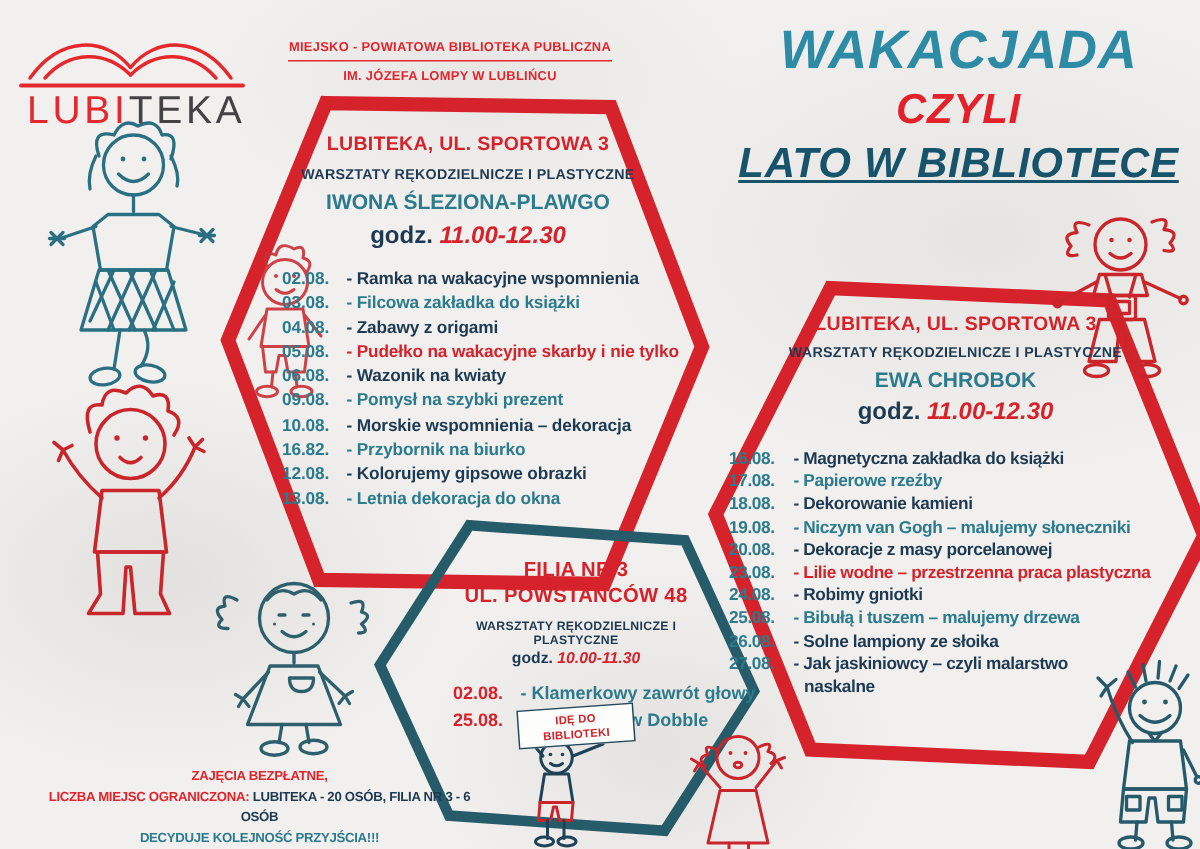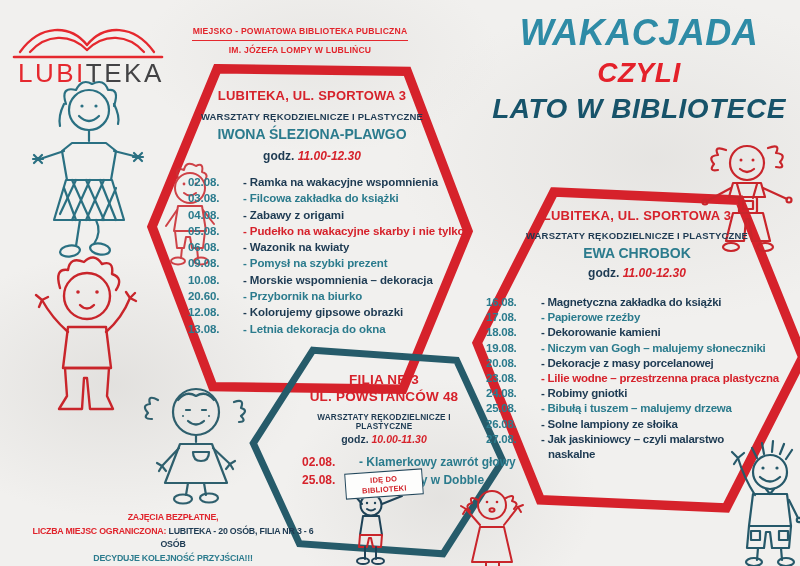--- a/index.html
+++ b/index.html
@@ -18,46 +18,46 @@
   .wordmark .red{color:#e5282e;}
   
   .libhdr{left:192px;top:26px;width:216px;text-align:center;color:#e2252c;font-weight:bold;
           font-size:8.6px;letter-spacing:.2px;}
   .libhdr .l1{padding-bottom:4px;border-bottom:1.6px solid #e5282e;}
   .libhdr .l2{padding-top:4px;}
   
   .title{left:486px;top:12px;width:306px;text-align:center;font-style:italic;font-weight:bold;letter-spacing:.5px;}
   .title .t1{font-size:36px;color:#2e8ba6;}
   .title .t2{font-size:28px;color:#e4212a;margin-top:3px;}
-  .title .t3{font-size:28px;color:#17536a;margin-top:4px;}
+  .title .t3{font-size:28px;color:#17536a;margin-top:4px;text-decoration:underline;}
   
   .hexblk{text-align:center;font-weight:bold;}
   .venue{color:#d6222b;font-size:13px;letter-spacing:.2px;}
   .subtl{color:#1d3a52;font-size:9.5px;letter-spacing:.2px;}
   .instr{color:#2b7b8d;font-size:14px;}
-  .godz{font-size:12px;color:#1d3a52;}
+  .godz{font-size:16px;color:#1d3a52;}
   .godz .time{color:#d6222b;font-style:italic;}
   .hex1{left:170px;top:88px;width:284px;}
   .hex1 .subtl{margin-top:8px;}
   .hex1 .instr{margin-top:4px;}
   .hex1 .godz{margin-top:7px;}
   .hex2{left:476px;top:208px;width:322px;}
   .hex2 .subtl{margin-top:7px;}
   .hex2 .instr{margin-top:4px;}
   .hex2 .godz{margin-top:5px;}
   .hex3{left:296px;top:372px;width:176px;}
   .hex3 .venue{font-size:13.5px;line-height:16.5px;}
   .hex3 .subtl{margin-top:8px;font-size:8.2px;}
   .hex3 .godz{margin-top:2px;font-size:10.5px;}
   
   .list{text-align:left;font-weight:bold;}
   .hex1 .list{margin:11px 0 0 18px;font-size:11.5px;line-height:16.3px;letter-spacing:-.1px;}
   .hex2 .list{margin:15px 0 0 10px;font-size:11.5px;line-height:15.2px;letter-spacing:-.25px;}
   .hex3 .list{margin:9px 0 0 6px;font-size:12px;line-height:17.5px;}
-  .row{display:flex;gap:17px;white-space:nowrap;}
+  .row{display:flex;gap:5px;white-space:nowrap;}
   .row .date{flex:0 0 auto;width:38px;}
   .hex3 .row .date{width:40px;}
   .row.cont .date{visibility:hidden;}
   .row.cont .txt{padding-left:7px;}
   .c-navy{color:#1d3a52;} .c-teal{color:#2b7b8d;} .c-red{color:#d6222b;}
   
   .sign{left:345px;top:471px;width:76px;background:#fdfdfc;border:1.5px solid #24485c;
         transform:rotate(-4deg);text-align:center;color:#d12229;font-weight:bold;
         font-size:7.5px;line-height:9.5px;padding:3px 0 2px;letter-spacing:.2px;}
   
@@ -276,21 +276,21 @@
         </div>
         <div class="row">
           <span class="date c-teal">09.08.</span>
           <span class="txt c-teal">- Pomysł na szybki prezent</span>
         </div>
         <div class="row">
           <span class="date c-teal">10.08.</span>
           <span class="txt c-navy">- Morskie wspomnienia – dekoracja</span>
         </div>
         <div class="row">
-          <span class="date c-teal">20.60.</span>
+          <span class="date c-teal">16.82.</span>
           <span class="txt c-teal">- Przybornik na biurko</span>
         </div>
         <div class="row">
           <span class="date c-teal">12.08.</span>
           <span class="txt c-navy">- Kolorujemy gipsowe obrazki</span>
         </div>
         <div class="row">
           <span class="date c-teal">13.08.</span>
           <span class="txt c-teal">- Letnia dekoracja do okna</span>
         </div>

